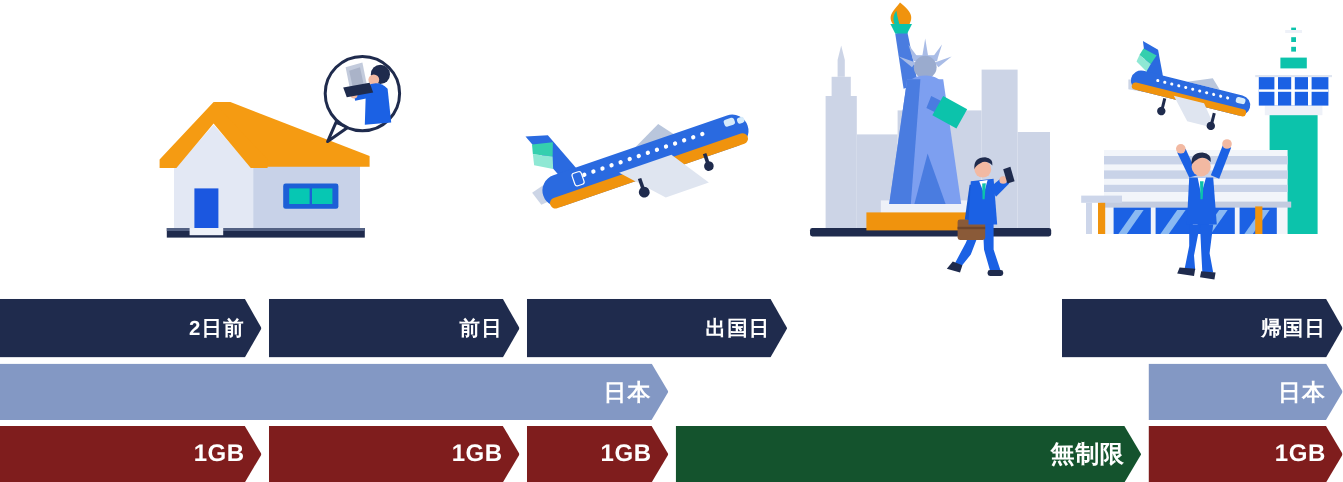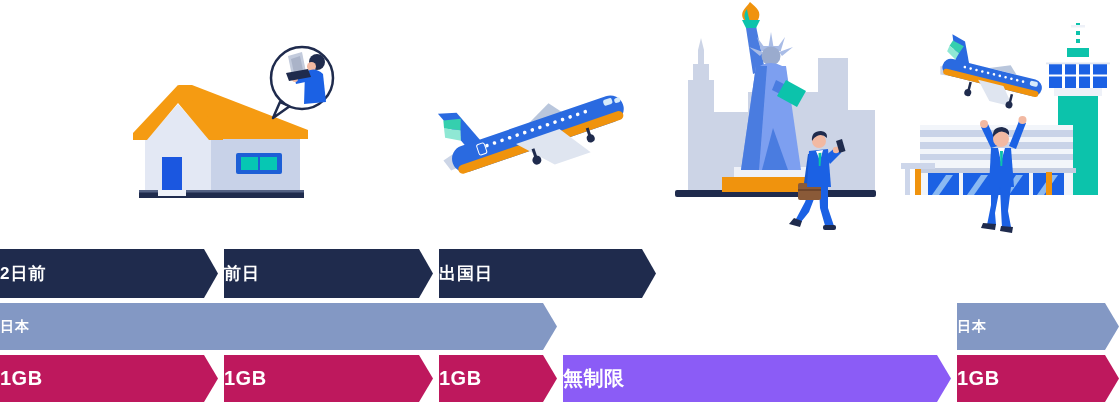--- a/index.html
+++ b/index.html
@@ -3,27 +3,27 @@
 <meta charset="utf-8">
 <style>
   html,body{margin:0;padding:0;background:#fff;}
   #canvas{position:relative;width:1119px;height:402px;background:#fff;overflow:hidden;
           font-family:"Liberation Sans","DejaVu Sans",sans-serif;}
   .scene{position:absolute;}
   .row{position:absolute;left:0;width:1119px;}
   .row-day{top:249px;height:49px;}
   .row-country{top:303px;height:47px;}
   .row-data{top:355px;height:47px;}
-  .arrow{position:absolute;top:0;height:100%;display:flex;align-items:center;justify-content:flex-start;
+  .arrow{position:absolute;top:0;height:100%;display:flex;align-items:center;justify-content:flex-end;
          box-sizing:border-box;padding-right:14px;color:#fff;font-weight:bold;
          clip-path:polygon(0 0,calc(100% - 14px) 0,100% 50%,calc(100% - 14px) 100%,0 100%);}
   .row-day .arrow{background:#1f2b4d;font-size:17px;letter-spacing:1px;}
-  .row-country .arrow{background:#8398c4;font-size:14px;letter-spacing:1px;}
-  .row-data .arrow{background:#be185d;font-size:20px;letter-spacing:.5px;}
-  .row-data .arrow.orange{background:#8b5cf6;}
+  .row-country .arrow{background:#8398c4;font-size:19px;letter-spacing:1px;}
+  .row-data .arrow{background:#7f1d1d;font-size:20px;letter-spacing:.5px;}
+  .row-data .arrow.orange{background:#14532d;}
 </style>
 </head>
 <body>
 
 <div id="canvas">
 
   <svg class="scene" style="left:130px;top:0;width:210px;height:240px" viewBox="0 0 210 240">
     <g>
       <polygon points="48,104 17,139 79,139" fill="#e3e8f4"></polygon>
       <rect x="15" y="138" width="66" height="54" fill="#e3e8f4"></rect>
@@ -231,20 +231,23 @@
   <div class="row row-day">
     <div class="arrow" style="left:0;width:218px">
       <span>2日前</span>
       </div>
     <div class="arrow" style="left:439px;width:217px">
       <span>出国日</span>
       </div>
     <div class="arrow" style="left:224px;width:209px">
       <span>前日</span>
       </div>
+    <div class="arrow" style="left:885px;width:234px">
+      <span>帰国日</span>
+      </div>
   </div>
 
   <div class="row row-country">
     <div class="arrow" style="left:0;width:557px">
       <span>日本</span>
       </div>
     <div class="arrow" style="left:957px;width:162px">
       <span>日本</span>
       </div>
   </div>

